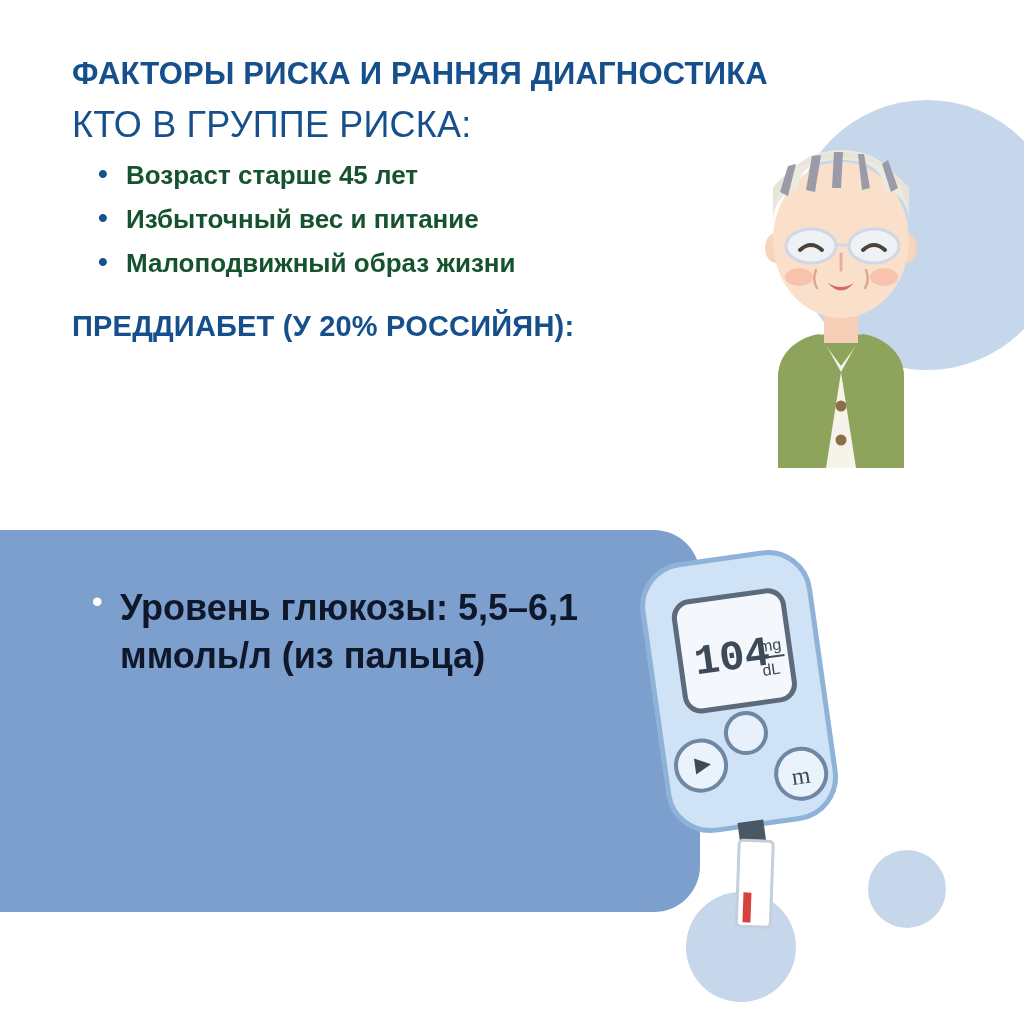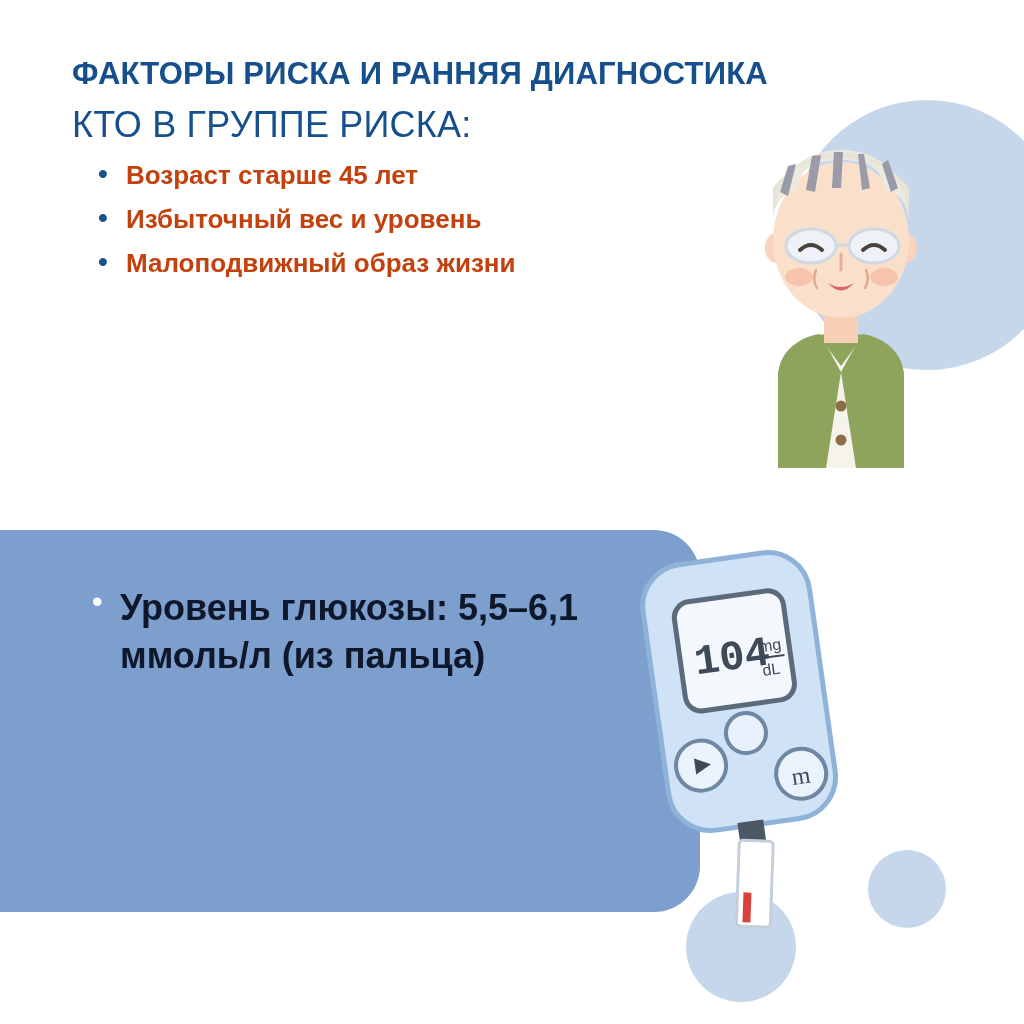--- a/index.html
+++ b/index.html
@@ -68,21 +68,21 @@
   }
   ul.risk-list {
     list-style: none;
     margin: 0;
     padding: 0 0 0 98px;
   }
   ul.risk-list li {
     position: relative;
     font-size: 26px;
     font-weight: bold;
-    color: #c2410c;
+    color: #14532d;
     line-height: 1.0;
     margin-bottom: 18px;
     padding-left: 28px;
   }
   ul.risk-list li::before {
     content: "•";
     position: absolute;
     left: 0;
     top: -2px;
     font-size: 28px;
@@ -153,23 +153,24 @@
 
 <div class="circle circle-top-right"></div>
 <div class="circle circle-bottom-mid"></div>
 <div class="circle circle-bottom-right"></div>
 
 <div class="top-section">
   <h1 class="heading-main">ФАКТОРЫ РИСКА И РАННЯЯ ДИАГНОСТИКА</h1>
   <h2 class="heading-sub">КТО В ГРУППЕ РИСКА:</h2>
   <ul class="risk-list">
     <li>Возраст старше 45 лет</li>
-    <li>Избыточный вес и уровень</li>
+    <li>Избыточный вес и питание</li>
     <li>Малоподвижный образ жизни</li>
   </ul>
+  <h2 class="heading-pre">ПРЕДДИАБЕТ (У 20% РОССИЙЯН):</h2>
 </div>
 
 <div class="oldman">
   <svg viewBox="0 0 250 360" width="250" height="360" xmlns="http://www.w3.org/2000/svg">
 
     <path d="M62 250 C62 218 92 205 125 205 C158 205 188 218 188 250 L188 340 L62 340 Z" fill="#8ea35c"></path>
 
     <path d="M103 208 L125 238 L147 208 C160 212 168 220 170 228 L170 340 L80 340 L80 228 C82 220 90 212 103 208 Z" fill="#f6f3ea"></path>
 
     <path d="M62 250 C62 222 86 208 104 206 L125 244 L110 340 L62 340 Z" fill="#8ea35c"></path>

